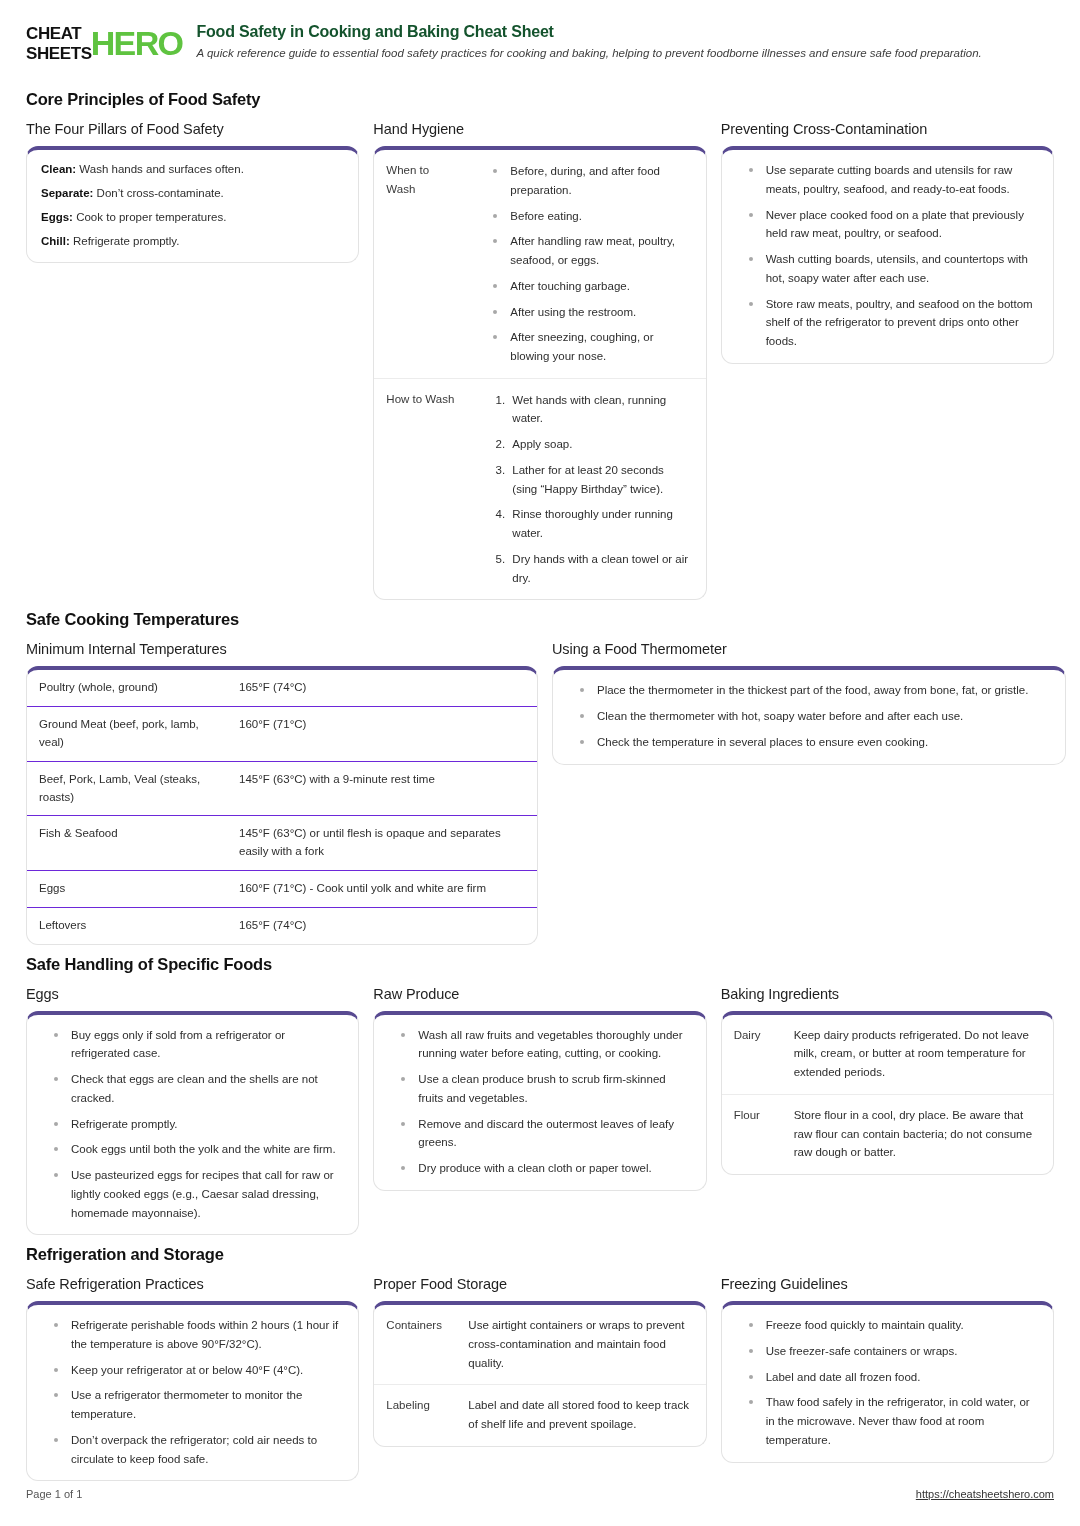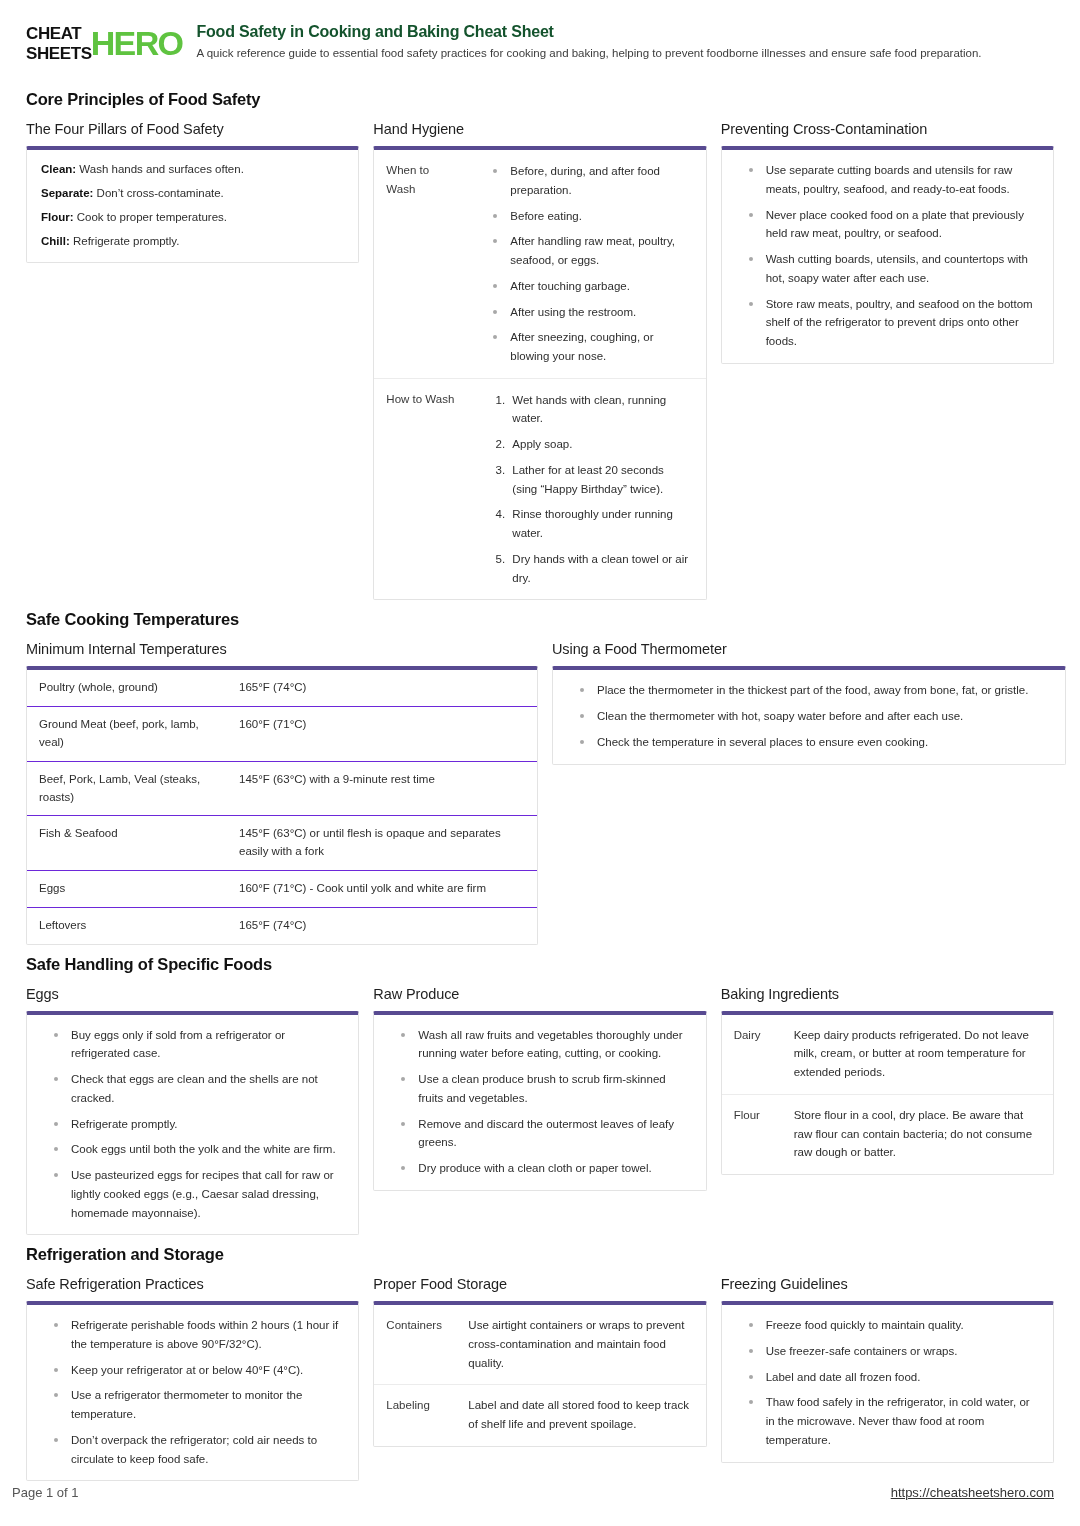--- a/index.html
+++ b/index.html
@@ -57,20 +57,21 @@
     color: #14532d;
     letter-spacing: -0.2px;
     margin: 0 0 5px 0;
     line-height: 1.2;
   }
   .doc-subtitle {
     font-size: 11.5px;
     color: #3d3d3d;
     margin: 0;
     line-height: 1.35;
+    font-style: italic;
   }
 
   
   .section { margin-bottom: 10px; }
   .section-title {
     font-size: 16.5px;
     font-weight: bold;
     color: #111111;
     letter-spacing: -0.2px;
     margin: 6px 0 12px 0;
@@ -88,21 +89,21 @@
     font-size: 14.5px;
     font-weight: normal;
     color: #1f1f1f;
     margin: 0 0 9px 0;
     letter-spacing: -0.1px;
   }
   .card {
     border: 1px solid #e3e3e3;
     border-top: 4px solid #584a91;
     background: #ffffff;
-    border-radius: 2px;
+    border-radius: 12px;
   }
   .card-body { padding: 11px 14px 12px 14px; }
 
   
   .deflist { margin: 0; }
   .deflist .row {
     font-size: 11.5px;
     line-height: 1.55;
     color: #2e2e2e;
     margin-bottom: 6px;
@@ -178,27 +179,27 @@
     padding: 9px 10px 9px 12px;
   }
   .dt td.c1 { width: 200px; }
 
   
   .card.flush .card-body { padding: 0; }
 
   
   .footer {
     position: absolute;
-    left: 12px;
+    left: 26px;
     right: 26px;
     bottom: 26px;
     display: flex;
     justify-content: space-between;
     align-items: center;
-    font-size: 13px;
+    font-size: 11px;
     color: #555555;
   }
   .footer a {
     color: #333333;
     text-decoration: underline;
   }
 </style>
 </head>
 <body>
 
@@ -222,21 +223,21 @@
     <h2 class="section-title">Core Principles of Food Safety</h2>
     <div class="cols">
 
       <div class="col">
         <h3 class="card-title">The Four Pillars of Food Safety</h3>
         <div class="card">
           <div class="card-body">
             <div class="deflist">
               <div class="row"><span class="term">Clean:</span><span> Wash hands and surfaces often.</span></div>
               <div class="row"><span class="term">Separate:</span><span> Don’t cross-contaminate.</span></div>
-              <div class="row"><span class="term">Flour:</span><span> Cook to proper temperatures.</span></div>
+              <div class="row"><span class="term">Eggs:</span><span> Cook to proper temperatures.</span></div>
               <div class="row"><span class="term">Chill:</span><span> Refrigerate promptly.</span></div>
             </div>
           </div>
         </div>
       </div>
 
       <div class="col">
         <h3 class="card-title">Hand Hygiene</h3>
         <div class="card flush">
           <div class="card-body">

